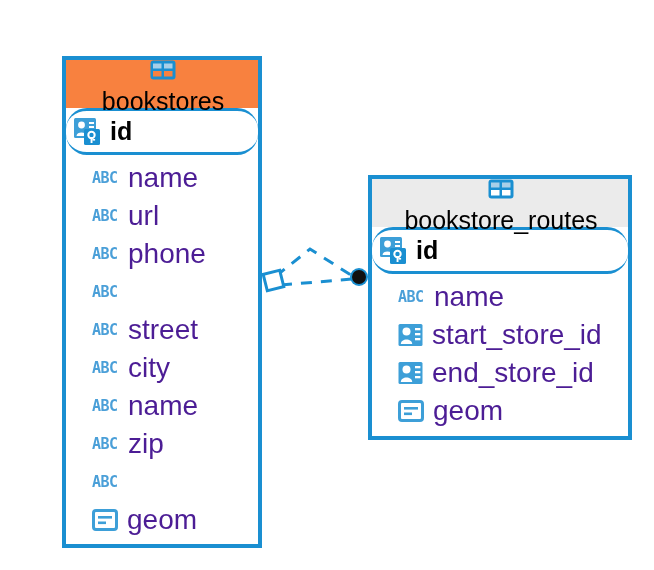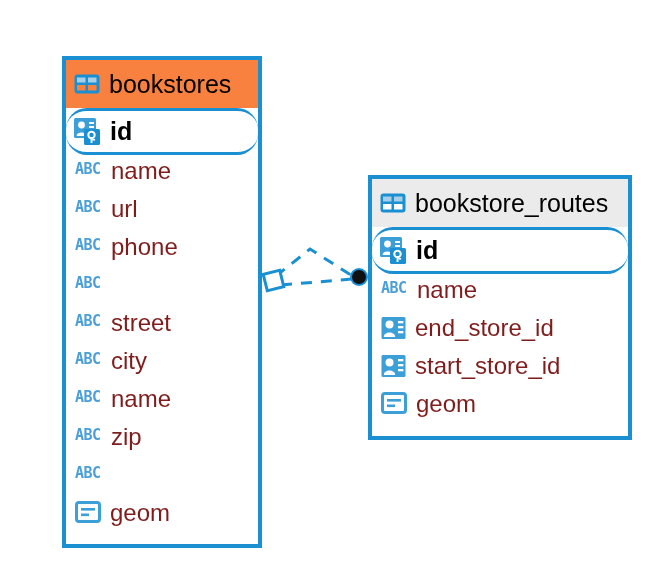--- a/index.html
+++ b/index.html
@@ -30,20 +30,21 @@
     background: #ffffff;
   }
 
   .entity-header {
     display: flex;
     align-items: center;
     box-sizing: border-box;
     height: 48px;
     padding: 0 6px 0 8px;
     gap: 9px;
+    flex-direction: column;
   }
   .entity-header.orange { background: #f8813f; }
   .entity-header.gray   { background: #ebebeb; }
 
   .entity-title {
     font-size: 25px;
     color: #000000;
     line-height: 1;
     white-space: nowrap;
   }
@@ -66,28 +67,28 @@
     color: #000000;
     line-height: 1;
     white-space: nowrap;
   }
 
   .fields {
     padding: 4px 0 4px 0;
   }
   .field-row {
     display: flex;
-    align-items: flex-start;
+    align-items: center;
     height: 38px;
-    padding: 0 6px 0 9px;
+    padding: 0 6px 0 26px;
     gap: 9px;
   }
   .field-label {
-    font-size: 24px;
-    color: #7f1d1d;
+    font-size: 28px;
+    color: #4c1d95;
     line-height: 1;
     white-space: nowrap;
   }
 
   
   .icon {
     flex: 0 0 auto;
     display: block;
   }
   .icon-table  { width: 26px; height: 20px; }
@@ -246,33 +247,33 @@
 
       <div class="field-row">
         <svg class="icon icon-fk" viewBox="0 0 25 24">
           <rect x="0.5" y="1" width="24" height="22" rx="1.5" fill="#3d9fd8"></rect>
           <circle cx="8.5" cy="8.5" r="4" fill="#ffffff"></circle>
           <path d="M2.8 21 C2.8 15 14.2 15 14.2 21 Z" fill="#ffffff"></path>
           <rect x="17" y="5" width="5.4" height="2.3" fill="#ffffff"></rect>
           <rect x="17" y="10" width="5.4" height="2.3" fill="#ffffff"></rect>
           <rect x="17" y="15" width="5.4" height="2.3" fill="#ffffff"></rect>
         </svg>
-        <span class="field-label">end_store_id</span>
+        <span class="field-label">start_store_id</span>
       </div>
 
       <div class="field-row">
         <svg class="icon icon-fk" viewBox="0 0 25 24">
           <rect x="0.5" y="1" width="24" height="22" rx="1.5" fill="#3d9fd8"></rect>
           <circle cx="8.5" cy="8.5" r="4" fill="#ffffff"></circle>
           <path d="M2.8 21 C2.8 15 14.2 15 14.2 21 Z" fill="#ffffff"></path>
           <rect x="17" y="5" width="5.4" height="2.3" fill="#ffffff"></rect>
           <rect x="17" y="10" width="5.4" height="2.3" fill="#ffffff"></rect>
           <rect x="17" y="15" width="5.4" height="2.3" fill="#ffffff"></rect>
         </svg>
-        <span class="field-label">start_store_id</span>
+        <span class="field-label">end_store_id</span>
       </div>
 
       <div class="field-row">
         <svg class="icon icon-geom" viewBox="0 0 26 22">
           <rect x="1.5" y="1.5" width="23" height="19" rx="2.5" fill="#ffffff" stroke="#3d9fd8" stroke-width="3"></rect>
           <rect x="6" y="7" width="14" height="2.6" fill="#3d9fd8"></rect>
           <rect x="6" y="12.5" width="8" height="2.6" fill="#3d9fd8"></rect>
         </svg>
         <span class="field-label">geom</span>
       </div>

